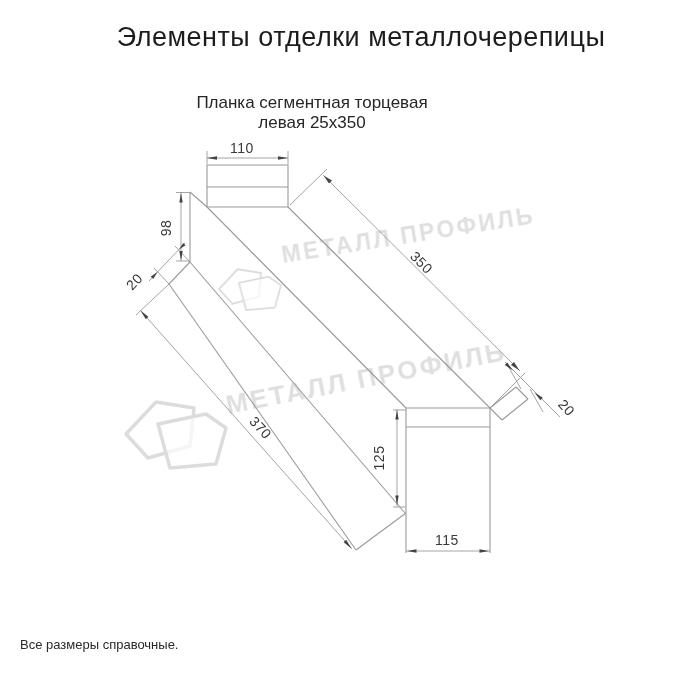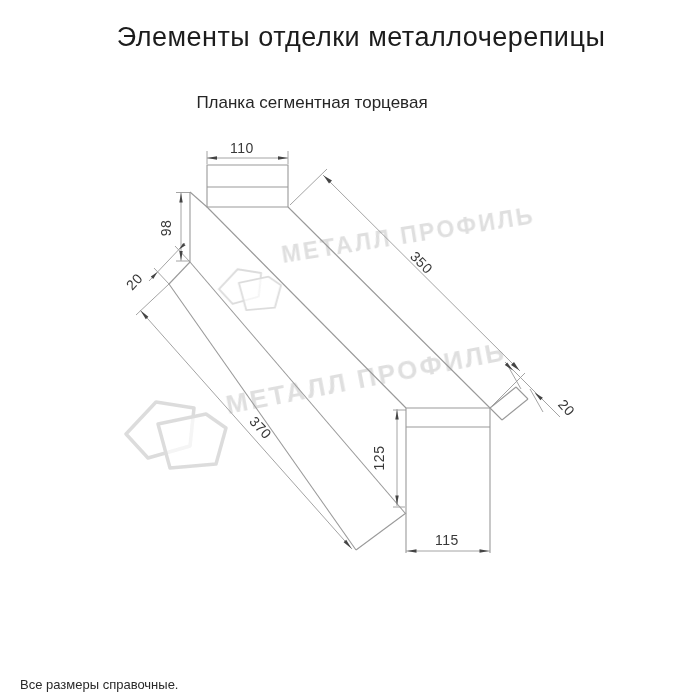--- a/index.html
+++ b/index.html
@@ -2,35 +2,36 @@
 <html><head>
 <meta charset="utf-8">
 <style>
   html,body{margin:0;padding:0;background:#ffffff;width:700px;height:700px;overflow:hidden;}
   body{font-family:"Liberation Sans", sans-serif;position:relative;}
   .page{position:absolute;inset:0;width:700px;height:700px;background:#fff;}
   .title{position:absolute;top:22px;left:11px;width:700px;text-align:center;
          font-size:27px;font-weight:400;color:#1c1c1c;letter-spacing:.5px;}
   .subtitle{position:absolute;top:93px;left:0;width:624px;text-align:center;
             font-size:17px;line-height:20px;font-weight:400;color:#262626;}
-  .footer{position:absolute;left:20px;top:676px;font-size:13px;line-height:17px;color:#2a2a2a;}
+  .footer{position:absolute;left:20px;top:636px;font-size:13px;line-height:17px;color:#2a2a2a;}
   svg{position:absolute;left:0;top:0;}
   .dim-num{font-family:"Liberation Sans",sans-serif;font-size:14px;fill:#383838;letter-spacing:.5px;}
   .wm-text{font-family:"Liberation Sans",sans-serif;font-weight:700;fill:#dcdcdc;
            letter-spacing:2.5px;paint-order:stroke;stroke:#ffffff;stroke-width:4px;}
 </style>
 </head>
 <body>
 
 <div class="page">
 
   <div class="title">Элементы отделки металлочерепицы</div>
 
   <div class="subtitle">
     <div>Планка сегментная торцевая</div>
+    <div>левая 25x350</div>
   </div>
 
   <svg width="700" height="700" viewBox="0 0 700 700">
 
     <g opacity="0.9">
       <g transform="translate(214,263) scale(0.62)" fill="rgba(255,255,255,0.7)" stroke="#d9d9d9" stroke-width="3" stroke-linejoin="round">
         <path d="M8,42 L38,10 L76,16 L72,54 L30,66 Z"></path>
         <path d="M40,32 L88,22 L108,36 L98,72 L52,76 Z"></path>
       </g>
       <text class="wm-text" transform="translate(283,263) rotate(-9)" font-size="23">МЕТАЛЛ ПРОФИЛЬ</text>

